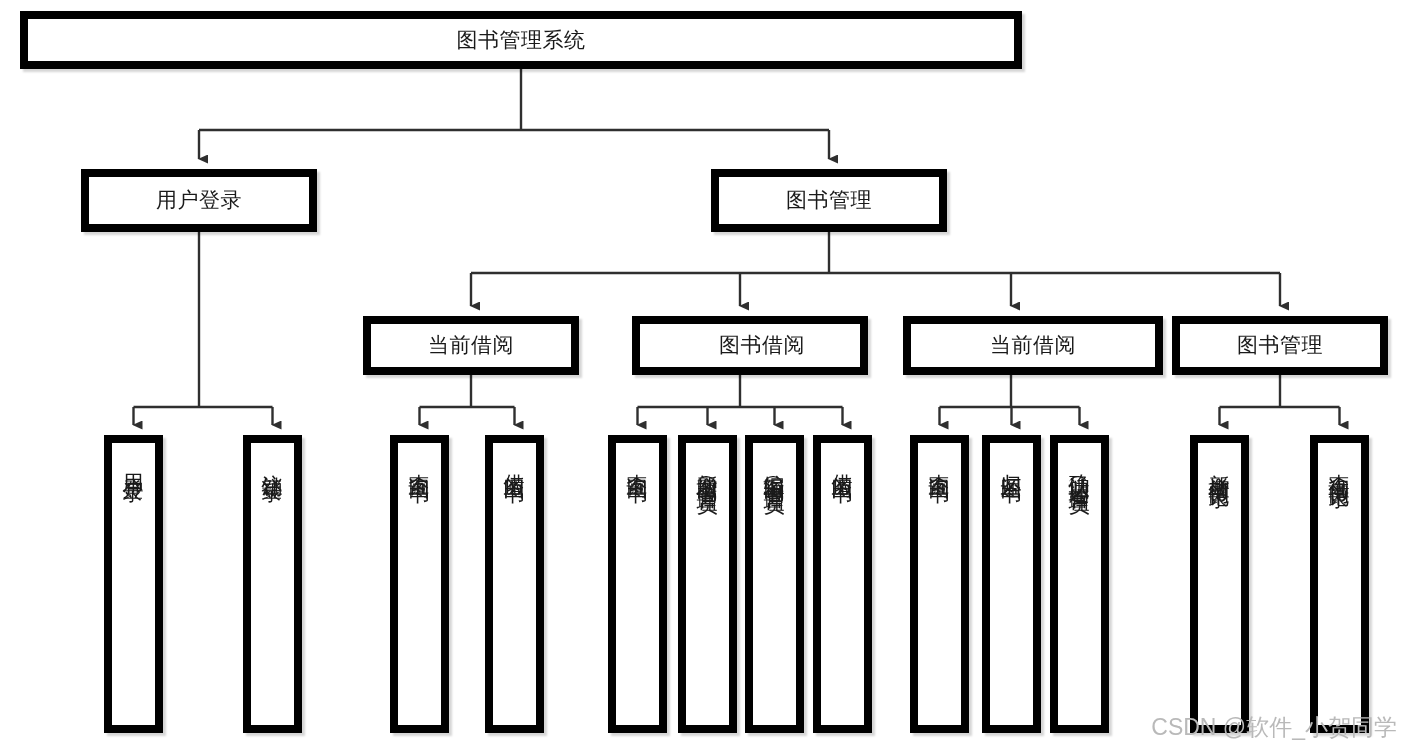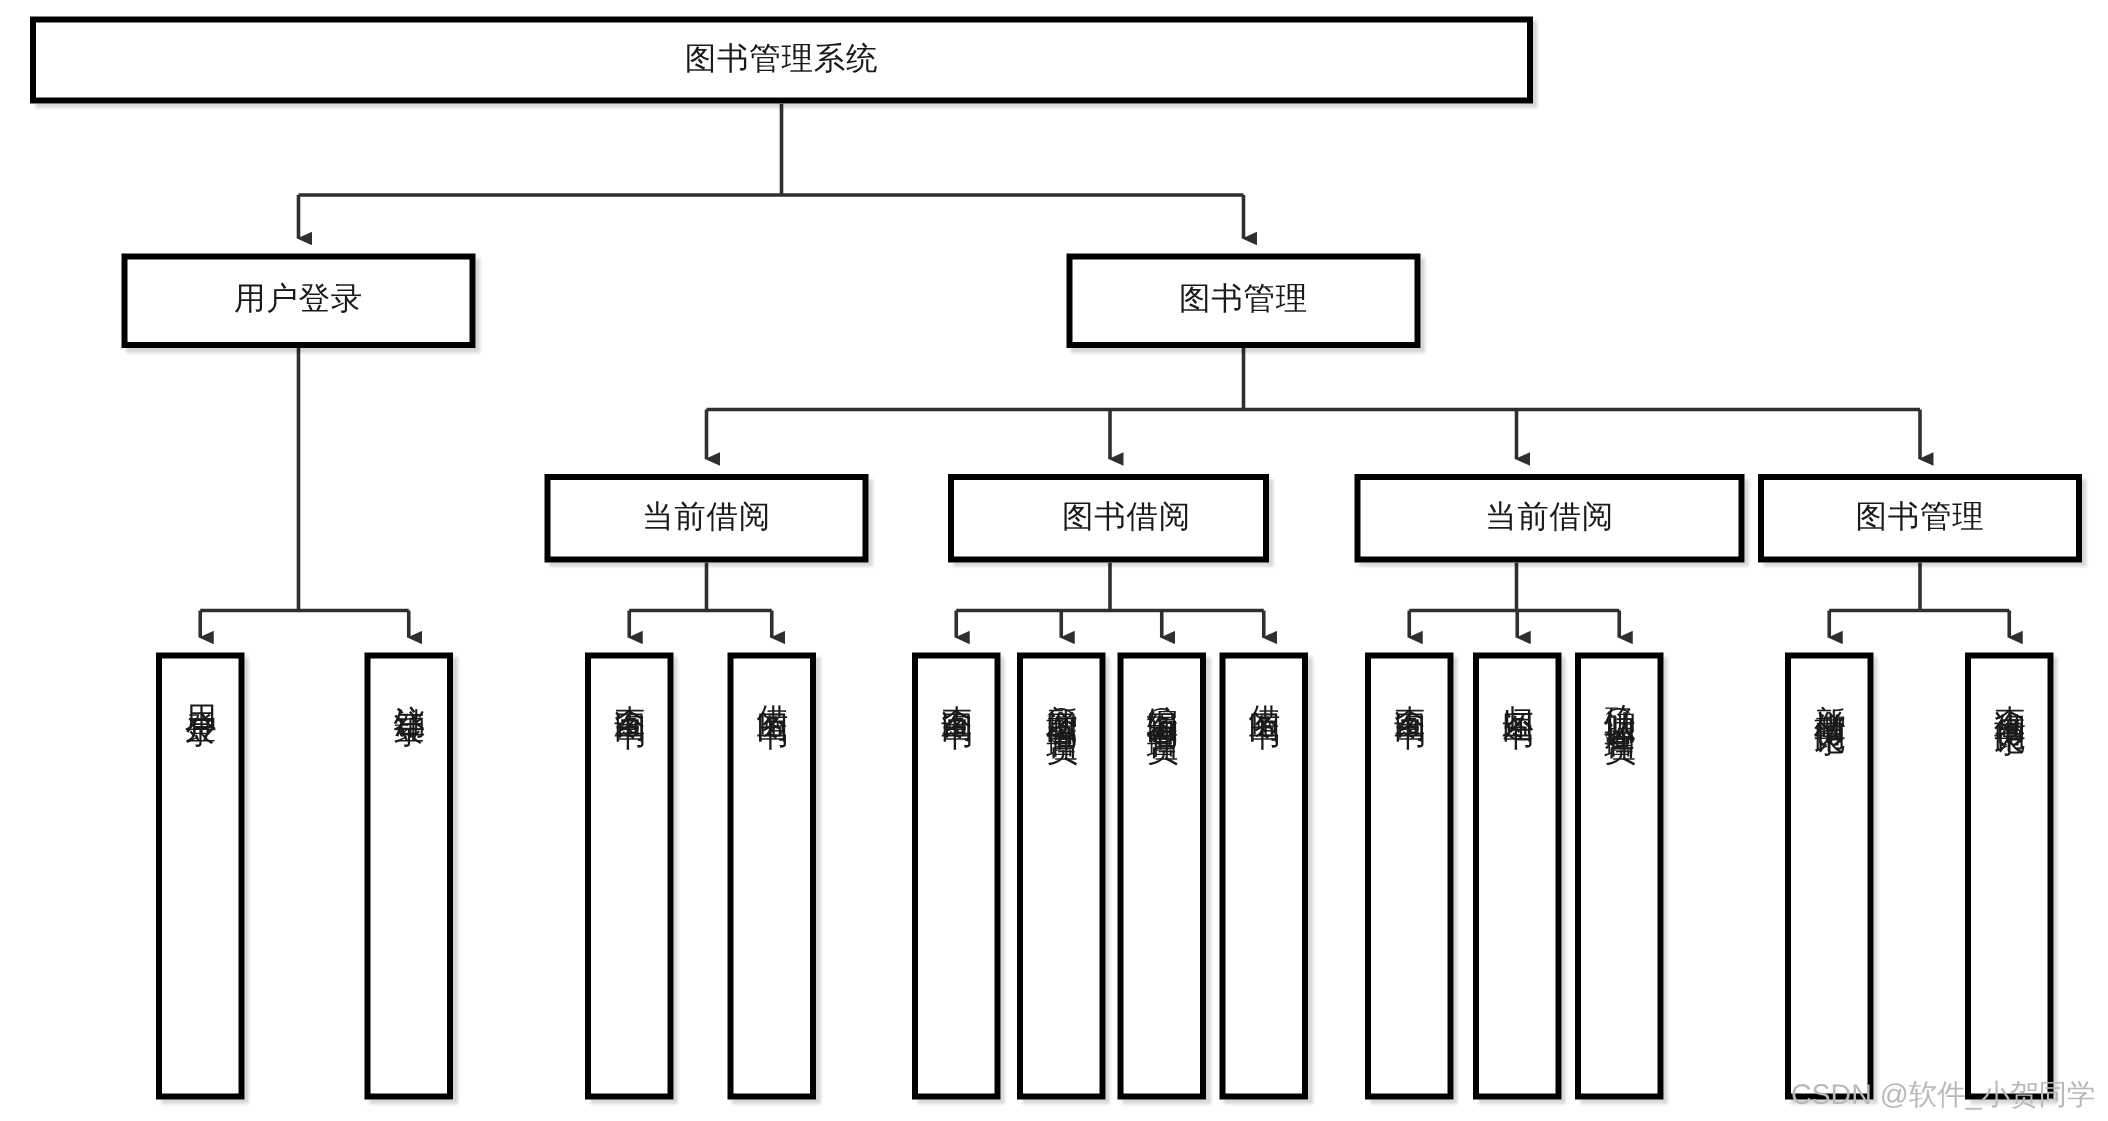--- a/index.html
+++ b/index.html
@@ -21,21 +21,21 @@
     position: absolute;
     left: 0;
     top: 0;
     width: 1405px;
     height: 747px;
   }
   .node {
     position: absolute;
     box-sizing: border-box;
     background: #ffffff;
-    border: 4px solid #000000;
+    border: 8px solid #000000;
     box-shadow: 3px 3px 2px rgba(0,0,0,0.16);
     display: flex;
     align-items: center;
     justify-content: center;
     color: #1a1a1a;
   }
   .node-label {
     display: block;
     text-align: center;
     line-height: 1.18;
@@ -55,21 +55,21 @@
     text-orientation: upright;
     font-size: 21px;
     letter-spacing: 3px;
     line-height: 1;
     white-space: nowrap;
   }
   .watermark {
     position: absolute;
     right: 8px;
     bottom: 4px;
-    font-size: 19px;
+    font-size: 23px;
     color: #b9b9b9;
     white-space: nowrap;
     user-select: none;
   }
 </style>
 </head>
 <body>
 
 <div id="diagram-root">
 
@@ -122,21 +122,21 @@
       </div>
       <div class="node horizontal" style="left: 81px; top: 169px; width: 236px; height: 63px;">
         <span class="node-label">用户登录</span>
       </div>
       <div class="node horizontal" style="left: 711px; top: 169px; width: 236px; height: 63px;">
         <span class="node-label">图书管理</span>
       </div>
       <div class="node horizontal" style="left: 363px; top: 316px; width: 216px; height: 59px;">
         <span class="node-label">当前借阅</span>
       </div>
-      <div class="node horizontal" style="left: 632px; top: 316px; width: 214px; height: 59px; padding-left: 24px;">
+      <div class="node horizontal" style="left: 632px; top: 316px; width: 236px; height: 59px; padding-left: 24px;">
         <span class="node-label">图书借阅</span>
       </div>
       <div class="node horizontal" style="left: 903px; top: 316px; width: 260px; height: 59px;">
         <span class="node-label">当前借阅</span>
       </div>
       <div class="node horizontal" style="left: 1172px; top: 316px; width: 216px; height: 59px;">
         <span class="node-label">图书管理</span>
       </div>
       <div class="node vertical" style="left: 104px; top: 435px; width: 59px; height: 298px;">
         <span class="node-label">用户登录</span>

